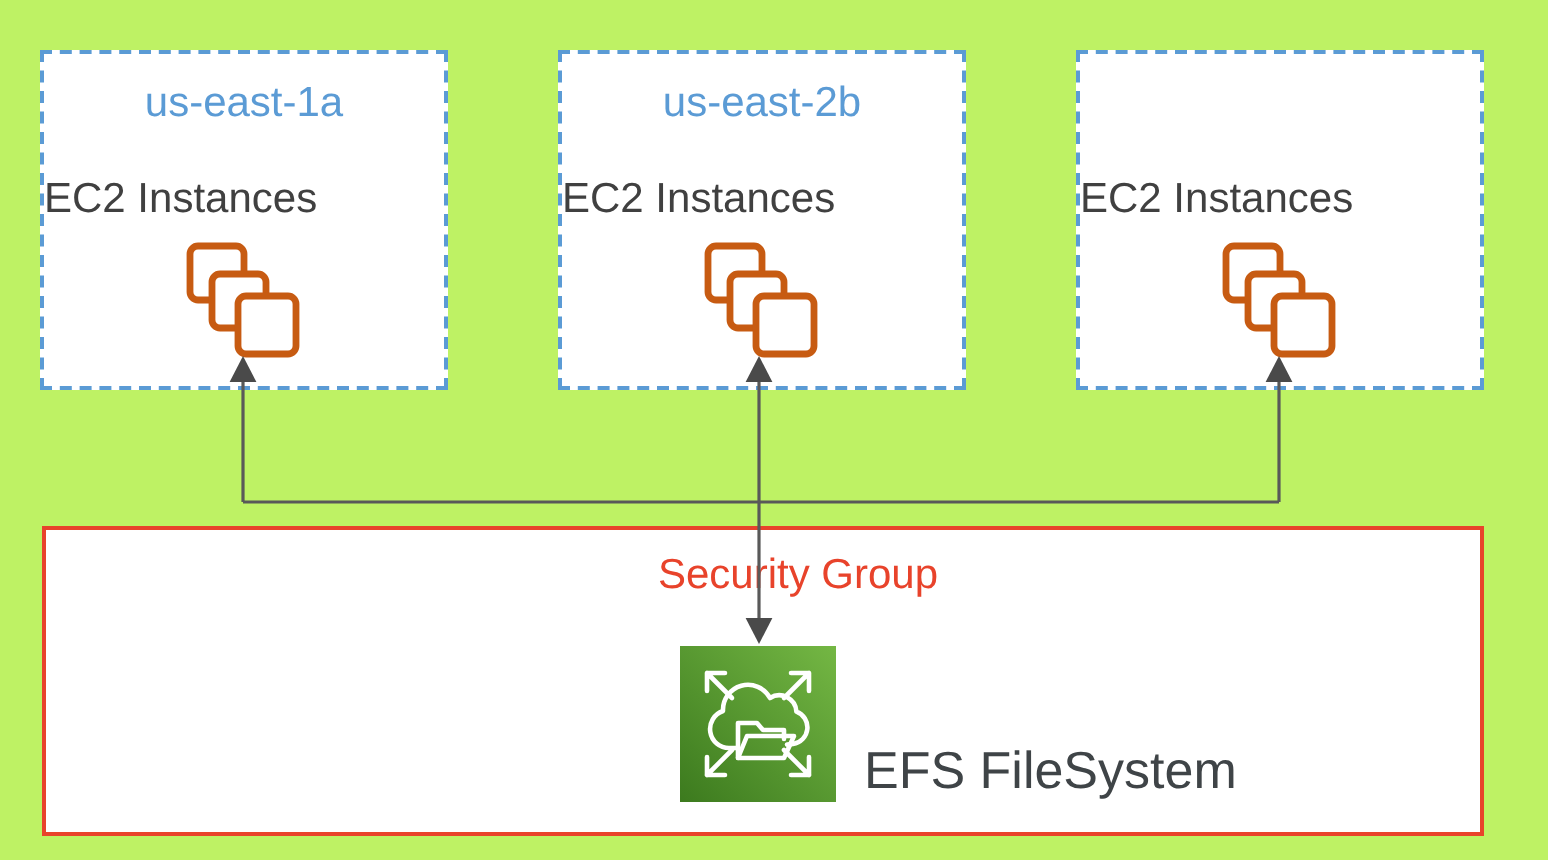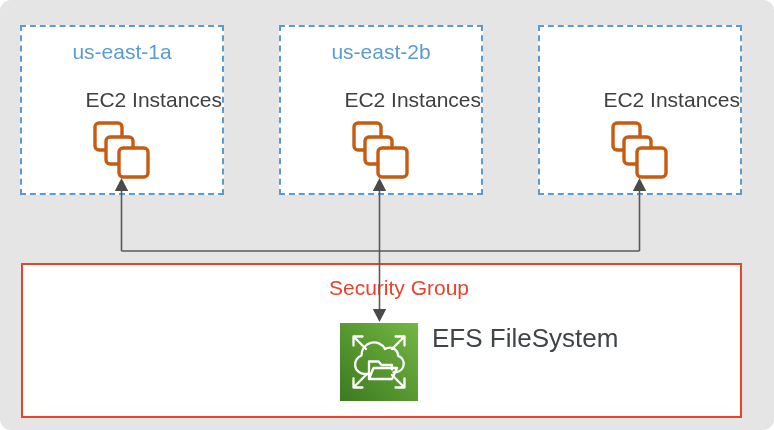--- a/index.html
+++ b/index.html
@@ -1,55 +1,54 @@
 <!DOCTYPE html>
 <html><head>
 <meta charset="utf-8">
 <style>
   html,body{margin:0;padding:0;background:#ffffff;}
   #canvas{
     position:relative;
     width:774px;height:430px;
-    background:#e5e5e5;
+    background:#bef264;
     font-family:"Liberation Sans", sans-serif;
     overflow:hidden;
-    border-radius:11px;
   }
   
   .az-box{
     position:absolute;top:25px;width:204px;height:170px;
     border:2px dashed #5B9BD5;
     box-sizing:border-box;background:#ffffff;
   }
   .az-name{
     position:absolute;top:13px;left:0;right:0;
     text-align:center;font-size:21px;color:#5B9BD5;
   }
   .az-sub{
     position:absolute;top:61px;left:0;right:0;
-    text-align:right;font-size:21px;color:#404040;
+    text-align:left;font-size:21px;color:#404040;
   }
   .ec2-icon{
     position:absolute;top:94px;left:50%;transform:translateX(-50%);
   }
   .ec2-icon .sq{fill:#ffffff;stroke:#C75B12;stroke-width:3.4;}
   
   .sg-box{
     position:absolute;left:21px;top:263px;width:721px;height:155px;
     border:2px solid #E8432B;box-sizing:border-box;background:#ffffff;
   }
   .sg-label{
     position:absolute;left:21px;top:276px;width:756px;
     text-align:center;font-size:21px;color:#E8432B;
     z-index:4;
   }
   
   .efs-unit{
     position:absolute;left:340px;top:323px;
-    display:flex;align-items:flex-start;gap:14px;
+    display:flex;align-items:flex-end;gap:14px;
     z-index:3;
   }
   .efs-label{font-size:26px;color:#3F4447;white-space:nowrap;}
   .efs-glyph{fill:none;stroke:#ffffff;stroke-width:2.3;stroke-linecap:round;stroke-linejoin:round;}
   
   #connector-overlay{
     position:absolute;left:0;top:0;z-index:5;pointer-events:none;
   }
   .conn{stroke:#595959;stroke-width:1.6;fill:none;}
   .arrowhead{fill:#4A4A4A;stroke:none;}

